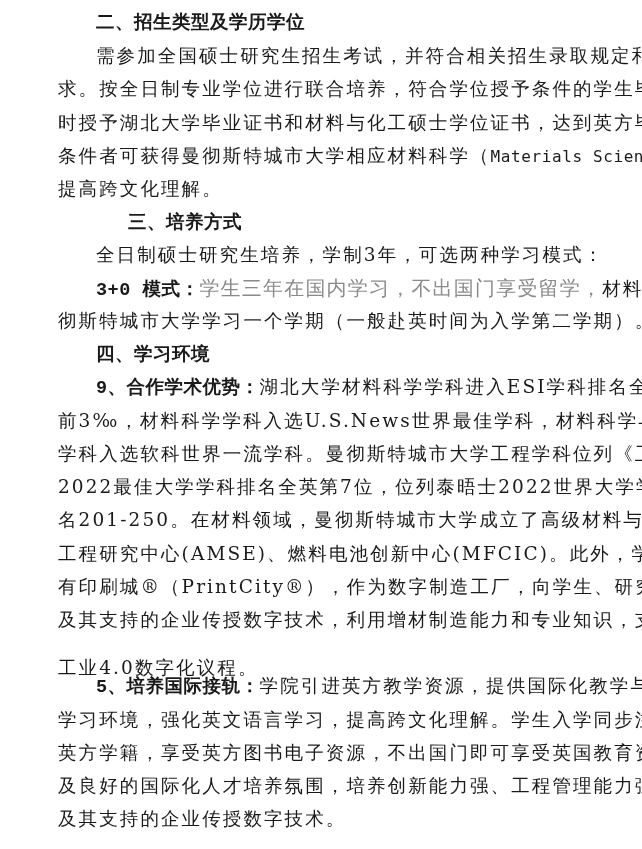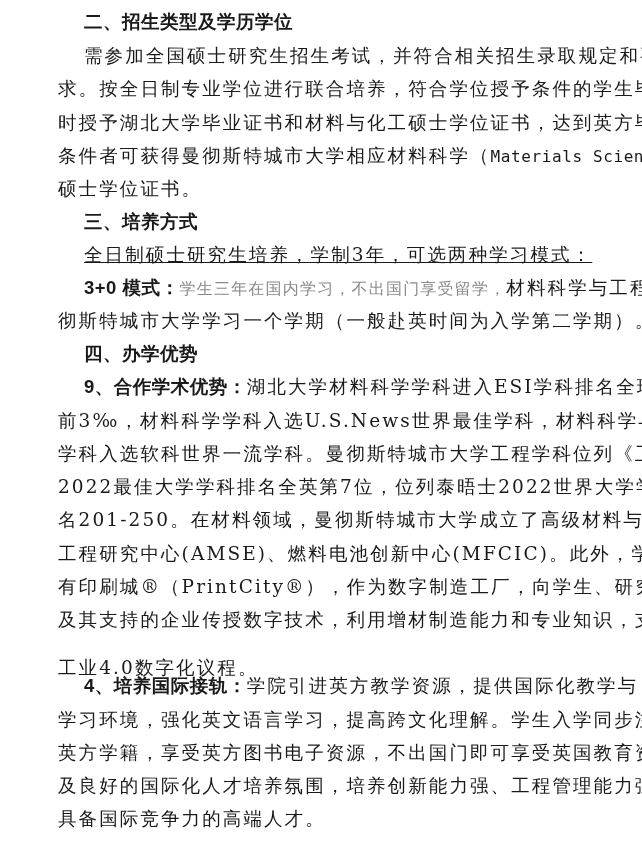--- a/index.html
+++ b/index.html
@@ -10,67 +10,67 @@
   }
   .doc { position: absolute; left: 0; top: 0; width: 642px; }
   .line {
     position: absolute;
     left: 58px;
     white-space: nowrap;
     font-size: 18.5px;
     line-height: 24px;
     letter-spacing: 2.1px;
   }
-  .line.indent { left: 84px; text-align: center; }
+  .line.indent { left: 96px; text-align: center; }
   .heading {
     font-family: "DejaVu Sans", "Liberation Sans", sans-serif;
     font-weight: bold;
     letter-spacing: 0.5px;
     font-size: 18.5px;
   }
-  .bold { font-family: Liberation Sans, sans-serif; font-weight: bold; letter-spacing: 0.5px; }
-  .light { color: #8a8a8a; font-size: 16px; letter-spacing: 1.2px; }
+  .bold { font-family: Liberation Mono, monospace; font-weight: bold; letter-spacing: 0.5px; }
+  .light { color: #8a8a8a; font-size: 20px; letter-spacing: 1.2px; }
   .mono { font-family: "DejaVu Sans Mono", "Liberation Mono", monospace; font-size: 16px; letter-spacing: 0.6px; }
 </style>
 </head>
 <body>
 
 <div class="doc">
 
   <div class="line indent heading" style="top:10px;">二、招生类型及学历学位</div>
   <div class="line indent" style="top:44px;">需参加全国硕士研究生招生考试，并符合相关招生录取规定和要</div>
   <div class="line" style="top:77px;">求。按全日制专业学位进行联合培养，符合学位授予条件的学生毕业</div>
   <div class="line" style="top:111px;">时授予湖北大学毕业证书和材料与化工硕士学位证书，达到英方毕业</div>
   <div class="line" style="top:144px;">
     <span>条件者可获得曼彻斯特城市大学相应材料科学（</span><span class="mono">Materials Science</span>
   </div>
-  <div class="line" style="top:177px;">硕士学位证书。</div>
+  <div class="line" style="top:177px;">提高跨文化理解。</div>
 
-  <div class="line indent heading" style="top:210px;">三、培养方式</div>
-  <div class="line indent" style="top:243px;text-decoration:underline;">全日制硕士研究生培养，学制3年，可选两种学习模式：</div>
+  <div class="line indent heading" style="top:210px;margin-left:32px;">三、培养方式</div>
+  <div class="line indent" style="top:243px;">全日制硕士研究生培养，学制3年，可选两种学习模式：</div>
   <div class="line indent" style="top:276px;">
     <span class="bold">3+0 模式：</span><span class="light">学生三年在国内学习，不出国门享受留学，</span><span>材料科学与工程</span>
   </div>
   <div class="line" style="top:309px;">彻斯特城市大学学习一个学期（一般赴英时间为入学第二学期）。</div>
 
-  <div class="line indent heading" style="top:342px;">四、办学优势</div>
+  <div class="line indent heading" style="top:342px;">四、学习环境</div>
 
   <div class="line indent" style="top:375px;">
     <span class="bold">9、合作学术优势：</span><span>湖北大学材料科学学科进入ESI学科排名全球</span>
   </div>
   <div class="line" style="top:409px;">前3‰，材料科学学科入选U.S.News世界最佳学科，材料科学与工程</div>
   <div class="line" style="top:442px;">学科入选软科世界一流学科。曼彻斯特城市大学工程学科位列《卫报》</div>
   <div class="line" style="top:475px;">2022最佳大学学科排名全英第7位，位列泰晤士2022世界大学学科排</div>
   <div class="line" style="top:508px;">名201-250。在材料领域，曼彻斯特城市大学成立了高级材料与表面</div>
   <div class="line" style="top:542px;">工程研究中心(AMSE)、燃料电池创新中心(MFCIC)。此外，学校还建</div>
   <div class="line" style="top:575px;">有印刷城®（PrintCity®），作为数字制造工厂，向学生、研究人员</div>
   <div class="line" style="top:608px;">及其支持的企业传授数字技术，利用增材制造能力和专业知识，支持</div>
   <div class="line" style="top:656px;">工业4.0数字化议程。</div>
 
   <div class="line indent" style="top:674px;">
-    <span class="bold">4、培养国际接轨：</span><span>学院引进英方教学资源，提供国际化教学与</span>
+    <span class="bold">5、培养国际接轨：</span><span>学院引进英方教学资源，提供国际化教学与</span>
   </div>
   <div class="line" style="top:708px;">学习环境，强化英文语言学习，提高跨文化理解。学生入学同步注册</div>
   <div class="line" style="top:741px;">英方学籍，享受英方图书电子资源，不出国门即可享受英国教育资源</div>
   <div class="line" style="top:774px;">及良好的国际化人才培养氛围，培养创新能力强、工程管理能力强、</div>
-  <div class="line" style="top:807px;">具备国际竞争力的高端人才。</div>
+  <div class="line" style="top:807px;">及其支持的企业传授数字技术。</div>
 
 </div>
 
 </body></html>

